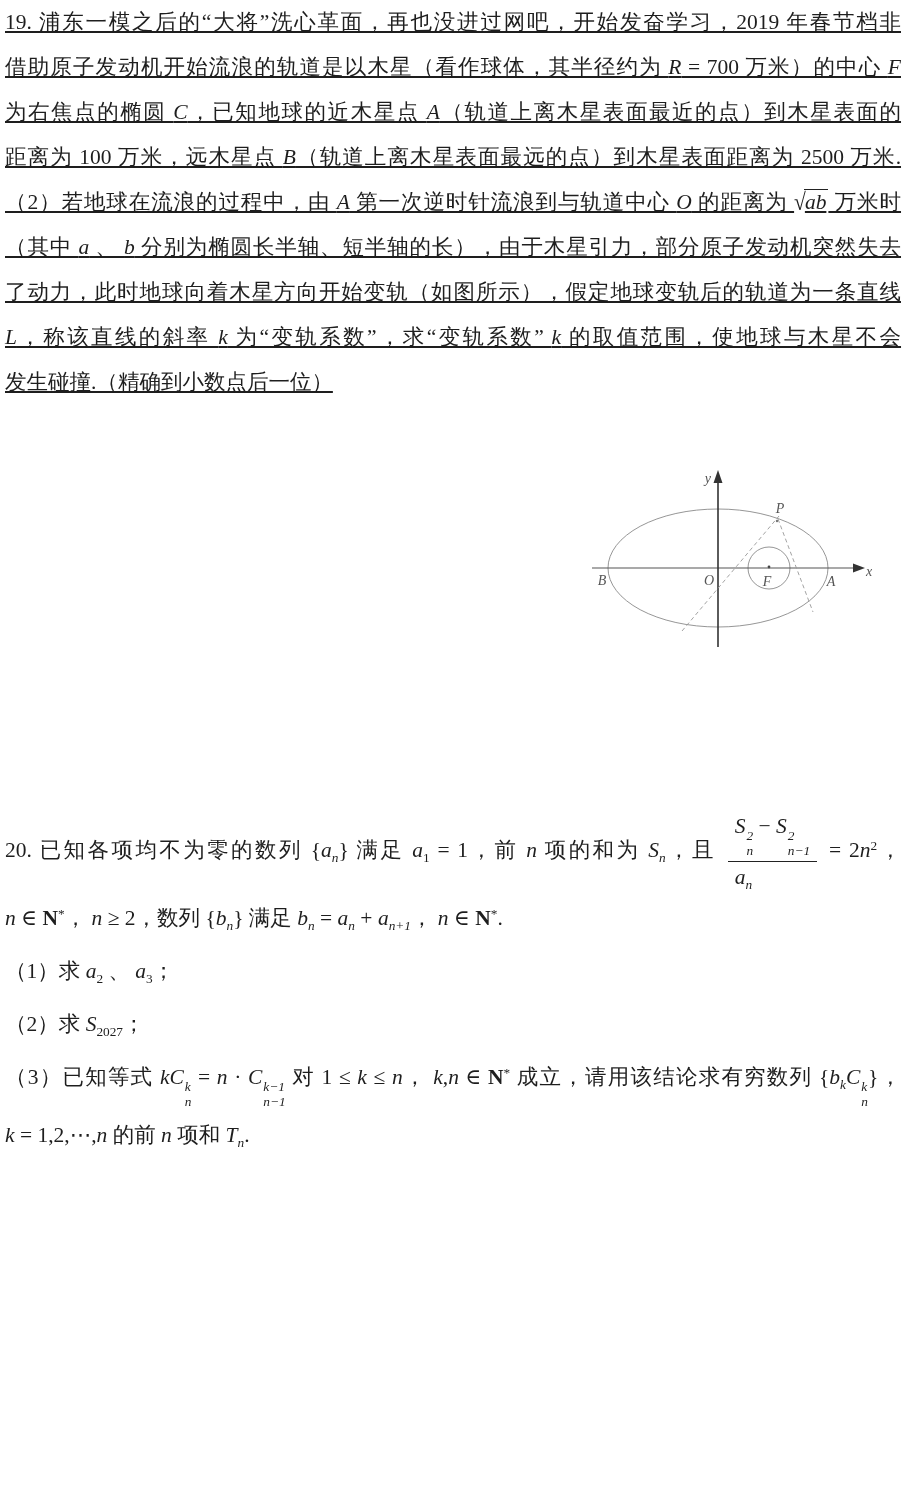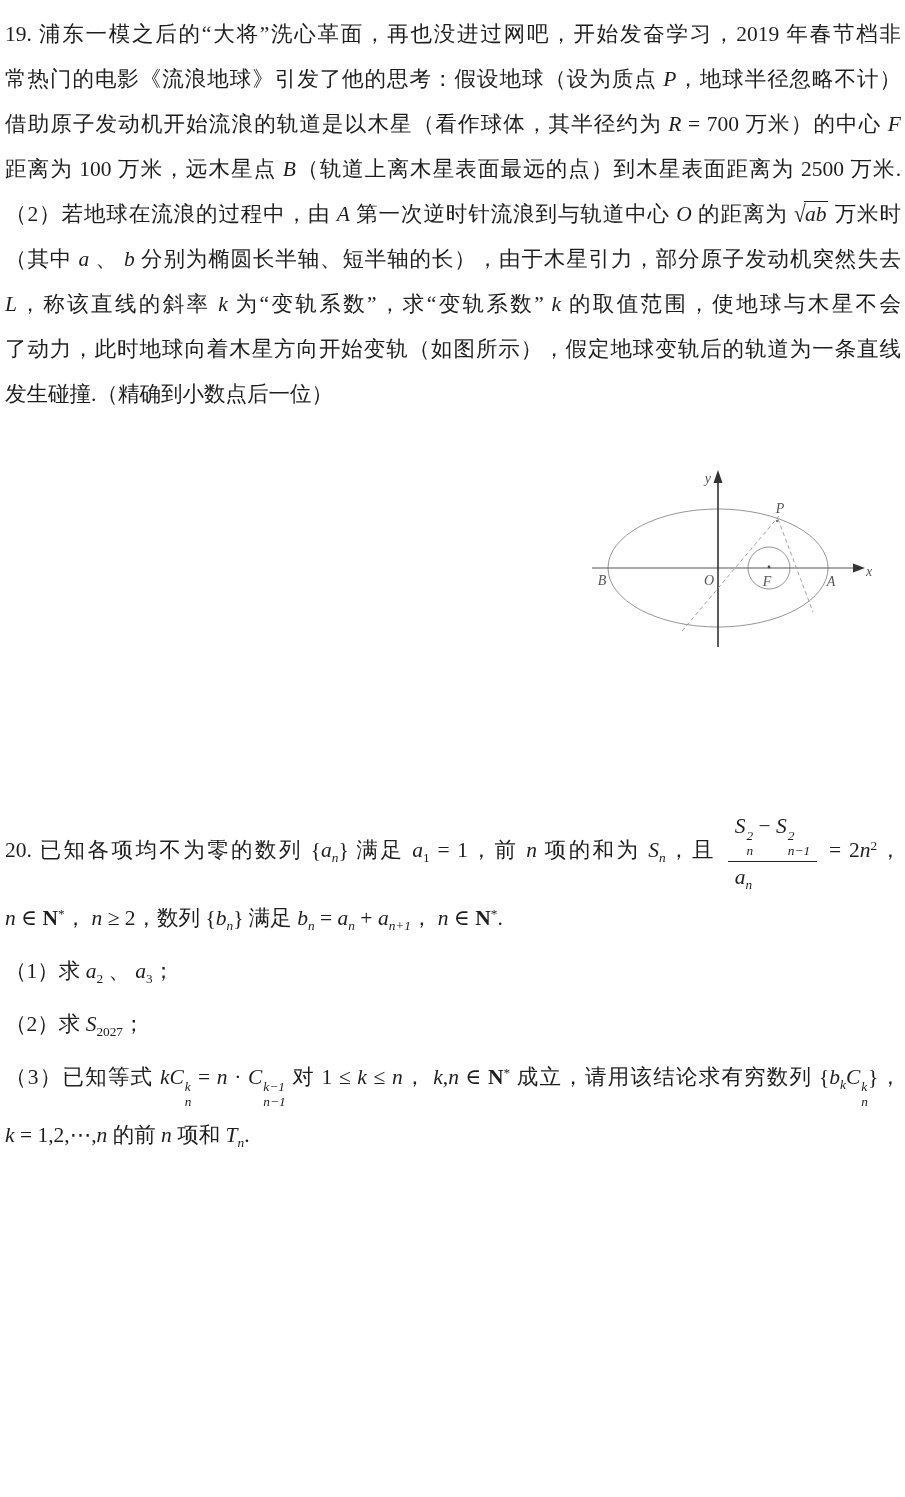--- a/index.html
+++ b/index.html
@@ -2,21 +2,21 @@
 <html><head>
 <meta charset="utf-8">
 <style>
   html,body{margin:0;padding:0;}
   body{
     width:905px;height:1497px;position:relative;background:#ffffff;
     font-family:"Liberation Serif","DejaVu Serif",serif;
     color:#1e1e1e;overflow:hidden;
   }
   .para{position:absolute;left:5px;width:896px;}
-  #p19{top:12px;}
+  #p19{top:0;text-decoration:underline;}
   #p20{top:810px;}
   .tline{font-size:21.5px;line-height:45px;}
   #p20 .tline{line-height:53px;}
   #p20 .tall{line-height:normal;padding:4px 0 2px;}
   .just{text-align:justify;text-align-last:justify;}
   .it{font-style:italic;}
   .bf{font-weight:bold;}
   .sb{font-size:0.62em;vertical-align:-0.38em;line-height:0;}
   .sp{font-size:0.62em;vertical-align:0.5em;line-height:0;}
   .stk{display:inline-flex;flex-direction:column;align-items:flex-start;
@@ -29,27 +29,27 @@
   .rsign{font-style:normal;display:inline-block;transform:scaleY(1.12);margin-right:-2px;}
   .rbody{border-top:1.6px solid #222;padding:0 2px 0 1px;font-style:italic;}
   #fig{position:absolute;left:575px;top:455px;}
   #fig text{font-family:"Liberation Serif","DejaVu Serif",serif;font-style:italic;font-size:14px;fill:#555;}
 </style>
 </head>
 <body>
 
 <div class="para" id="p19">
     <div class="tline just"><span>19. 浦东一模之后的“大将”洗心革面，再也没进过网吧，开始发奋学习，2019 年春节档非</span></div>
-    <div class="tline just"><span>常热门的电影《流浪地球》引发了他的思考：假设地球（设为质点 </span><span class="it">P</span><span>，地球半径忽略不计）</span></div>
     <div class="tline just"><span>借助原子发动机开始流浪的轨道是以木星（看作球体，其半径约为 </span><span class="it">R</span><span> = 700 万米）的中心 </span><span class="it">F</span></div>
+    <div class="tline just"><span>为右焦点的椭圆 </span><span class="it">C</span><span>，已知地球的近木星点 </span><span class="it">A</span><span>（轨道上离木星表面最近的点）到木星表面的</span></div>
     <div class="tline just"><span>距离为 100 万米，远木星点 </span><span class="it">B</span><span>（轨道上离木星表面最远的点）到木星表面距离为 2500 万米.</span></div>
     <div class="tline just"><span>（2）若地球在流浪的过程中，由 </span><span class="it">A</span><span> 第一次逆时针流浪到与轨道中心 </span><span class="it">O</span><span> 的距离为 </span><span class="sqrt"><span class="rsign">√</span><span class="rbody"><span>ab</span></span></span><span> 万米时</span></div>
     <div class="tline just"><span>（其中 </span><span class="it">a</span><span> 、 </span><span class="it">b</span><span> 分别为椭圆长半轴、短半轴的长），由于木星引力，部分原子发动机突然失去</span></div>
+    <div class="tline just"><span>了动力，此时地球向着木星方向开始变轨（如图所示），假定地球变轨后的轨道为一条直线</span></div>
     <div class="tline just"><span class="it">L</span><span>，称该直线的斜率 </span><span class="it">k</span><span> 为“变轨系数”，求“变轨系数” </span><span class="it">k</span><span> 的取值范围，使地球与木星不会</span></div>
-    <div class="tline just"><span>了动力，此时地球向着木星方向开始变轨（如图所示），假定地球变轨后的轨道为一条直线</span></div>
     <div class="tline"><span>发生碰撞.（精确到小数点后一位）</span></div>
   </div>
 
 <svg id="fig" width="330" height="215" viewBox="0 0 330 215">
 
   <ellipse cx="143" cy="113" rx="110" ry="59" fill="none" stroke="#8a8a8a" stroke-width="0.9"></ellipse>
 
   <circle cx="194" cy="113" r="21" fill="none" stroke="#8a8a8a" stroke-width="0.9"></circle>
   <circle cx="194" cy="112" r="1.4" fill="#444"></circle>
 

